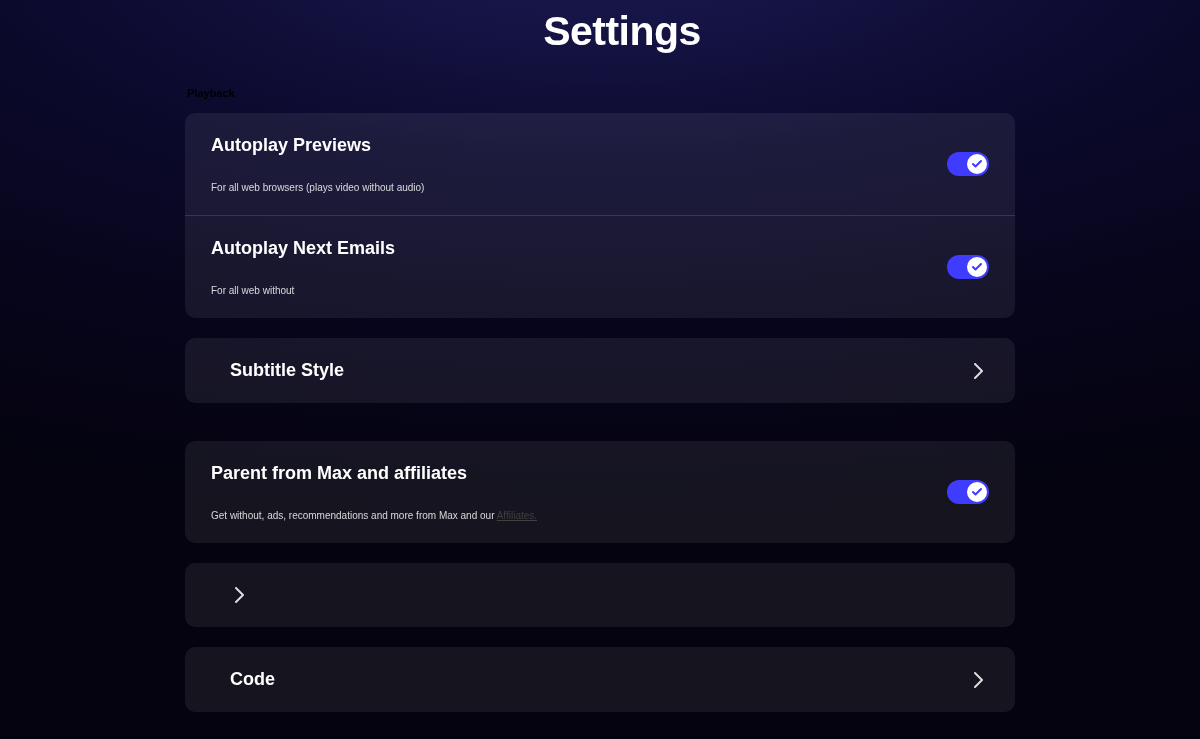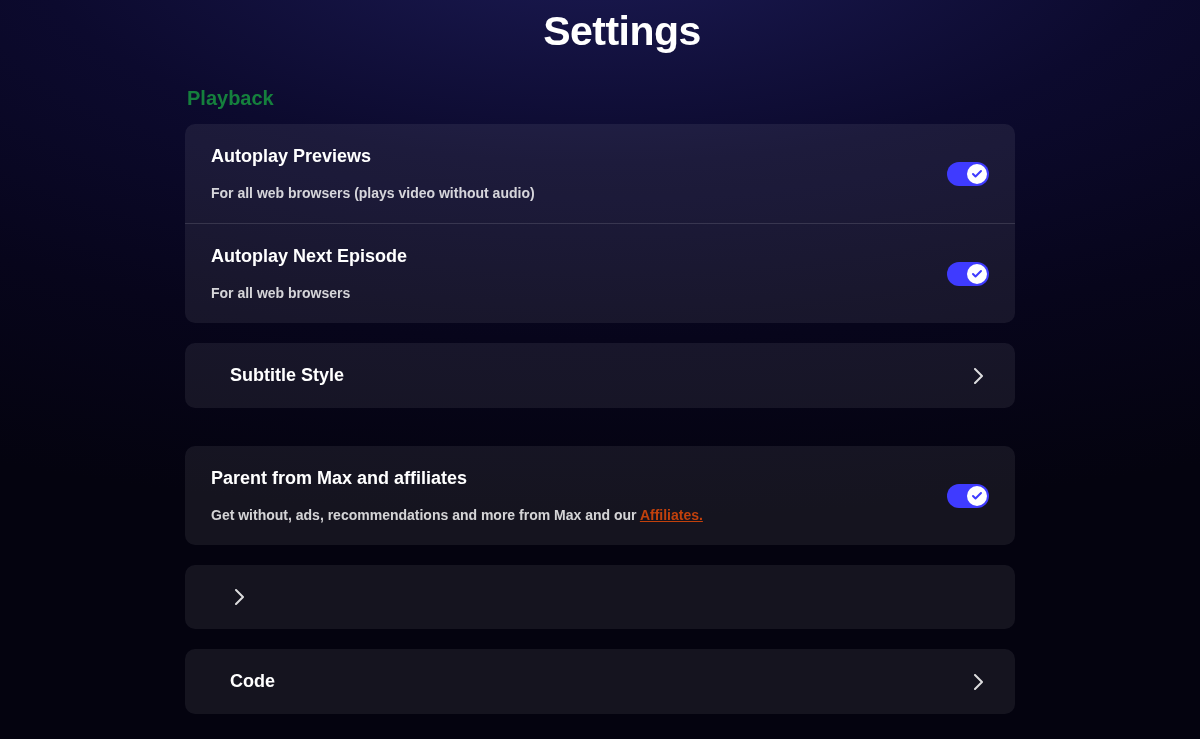--- a/index.html
+++ b/index.html
@@ -22,23 +22,23 @@
     font-size: 41px;
     font-weight: 800;
     letter-spacing: -0.5px;
     margin-bottom: 32px;
     margin-left: 44px;
   }
   .content {
     width: 830px;
   }
   .section-header {
-    font-size: 20px;
+    font-size: 11px;
     font-weight: 700;
-    color: #15803d;
+    color: #000000;
     margin-bottom: 14px;
     padding-left: 2px;
   }
   .card {
     background: rgba(255,255,255,0.07);
     border-radius: 10px;
     overflow: hidden;
     margin-bottom: 20px;
   }
   .row {
@@ -46,34 +46,34 @@
     align-items: center;
     justify-content: space-between;
     padding: 22px 26px;
   }
   .row + .row {
     border-top: 1px solid rgba(255,255,255,0.13);
   }
   .row-text {
     display: flex;
     flex-direction: column;
-    gap: 18px;
+    gap: 26px;
   }
   .row-title {
     font-size: 18px;
     font-weight: 700;
     color: #ffffff;
   }
   .row-sub {
-    font-size: 14px;
-    font-weight: 700;
+    font-size: 10px;
+    font-weight: 400;
     color: rgba(255,255,255,0.82);
   }
   .row-sub a, .row-sub .link {
-    color: #c2410c;
+    color: #404040;
     text-decoration: underline;
     cursor: pointer;
   }
   .nav-row .row-title { font-weight: 700; }
   .nav-row { cursor: pointer; padding-left: 45px; }
   .toggle {
     width: 42px;
     height: 24px;
     border-radius: 12px;
     background: #3f3bff;
@@ -126,22 +126,22 @@
           <div class="knob">
             <svg viewBox="0 0 24 24">
                 <path d="M4 12l5 5L20 6" stroke="#3f3bff" stroke-width="4" fill="none" stroke-linecap="round" stroke-linejoin="round"></path>
               </svg>
           </div>
         </div>
       </div>
 
       <div class="row">
         <div class="row-text">
-          <div class="row-title">Autoplay Next Episode</div>
-          <div class="row-sub">For all web browsers</div>
+          <div class="row-title">Autoplay Next Emails</div>
+          <div class="row-sub">For all web without</div>
         </div>
         <div class="toggle">
           <div class="knob">
             <svg viewBox="0 0 24 24">
                 <path d="M4 12l5 5L20 6" stroke="#3f3bff" stroke-width="4" fill="none" stroke-linecap="round" stroke-linejoin="round"></path>
               </svg>
           </div>
         </div>
       </div>
     </div>

